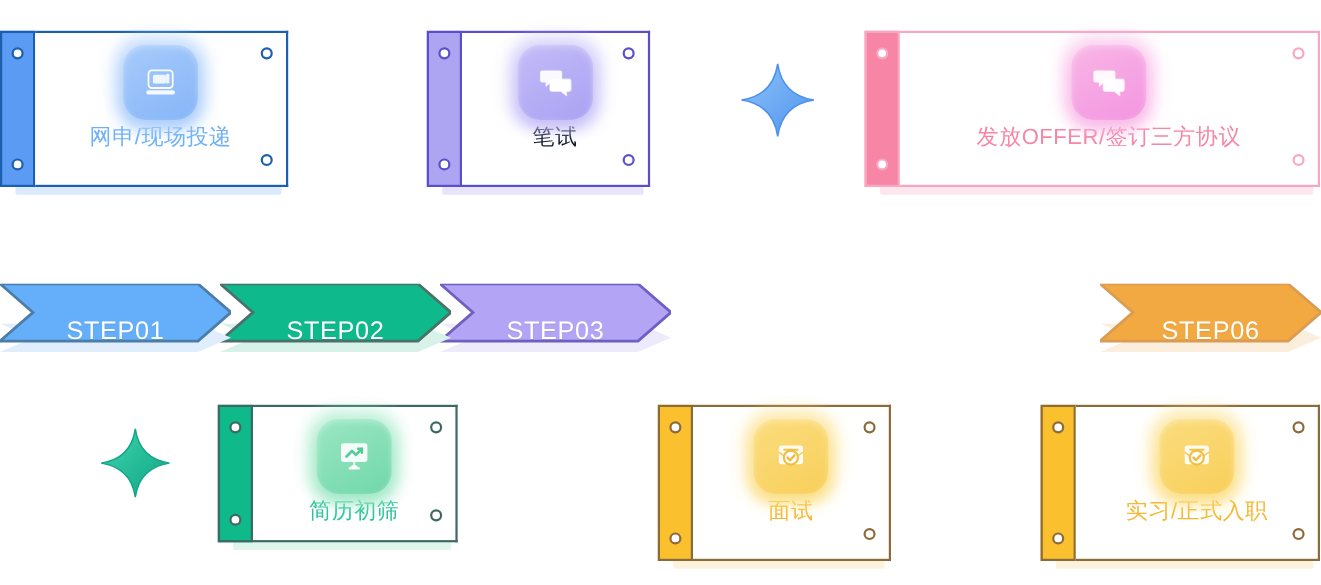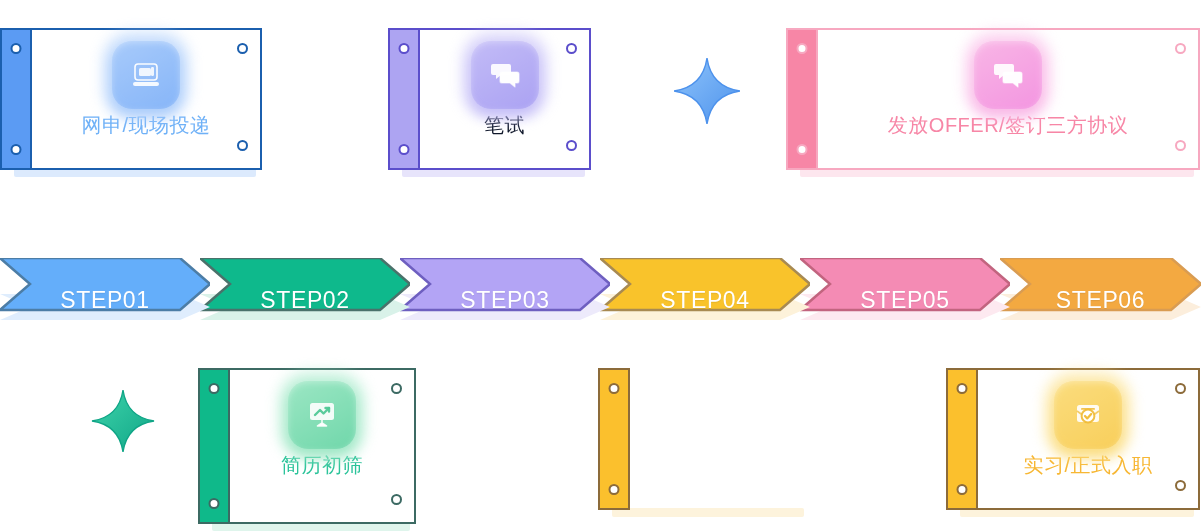--- a/index.html
+++ b/index.html
@@ -194,21 +194,21 @@
             <g fill="rgba(255,255,255,.92)" stroke="rgba(255,255,255,.95)" stroke-width="1.6" stroke-linejoin="round">
               <path d="M7 8h16a2 2 0 0 1 2 2v7a2 2 0 0 1-2 2h-8l-5 4v-4H7a2 2 0 0 1-2-2v-7a2 2 0 0 1 2-2z" fill="rgba(255,255,255,.92)" stroke="none"></path>
               <path d="M16 16h15a2 2 0 0 1 2 2v7a2 2 0 0 1-2 2h-2v4l-5-4h-8a2 2 0 0 1-2-2v-7a2 2 0 0 1 2-2z" fill="rgba(255,255,255,.98)" stroke="rgba(255,255,255,.6)" stroke-width="1.2"></path>
               <rect x="19" y="20" width="11" height="1.8" rx="0.9" fill="rgba(255,255,255,0)" stroke="none"></rect>
             </g>
           </svg>
         </div>
         <div class="card-label" style="color: rgb(247, 134, 166);">发放OFFER/签订三方协议</div>
       </div>
     </div>
-    <div class="card" style="left: 198px; top: 368px; width: 218px; height: 156px; border-radius: 16px;">
+    <div class="card" style="left: 198px; top: 368px; width: 218px; height: 125px; border-radius: 16px;">
       <div class="card-shadow" style="width: 198px; background: rgb(223, 245, 236);"></div>
       <div class="spine" style="background: rgb(15, 185, 138); border-color: rgb(60, 106, 99);">
         <div class="hole top" style="border-color: rgb(60, 106, 99);"></div>
         <div class="hole bot" style="border-color: rgb(60, 106, 99);"></div>
       </div>
       <div class="card-body" style="border-color: rgb(60, 106, 99);">
         <div class="body-hole top" style="border-color: rgb(60, 106, 99);"></div>
         <div class="body-hole bot" style="border-color: rgb(60, 106, 99);"></div>
         <div class="icon-tile" style="background: linear-gradient(150deg, rgb(156, 231, 196) 0%, rgb(59, 196, 140) 100%); box-shadow: rgba(255, 255, 255, 0.65) 0px 2px 6px inset, rgb(156, 231, 196) 0px 6px 14px;">
           <div class="glow" style="background: rgb(156, 231, 196);"></div>
@@ -222,20 +222,37 @@
           </svg>
         </div>
         <div class="card-label" style="color: rgb(43, 195, 154);">简历初筛</div>
       </div>
     </div>
     <div class="card" style="left: 598px; top: 368px; width: 212px; height: 142px;">
       <div class="card-shadow" style="width: 192px; background: rgb(253, 243, 220);"></div>
       <div class="spine" style="background: rgb(251, 192, 45); border-color: rgb(140, 107, 58);">
         <div class="hole top" style="border-color: rgb(140, 107, 58);"></div>
         <div class="hole bot" style="border-color: rgb(140, 107, 58);"></div>
+      </div>
+      <div class="card-body" style="border-color: rgb(140, 107, 58);">
+        <div class="body-hole top" style="border-color: rgb(140, 107, 58);"></div>
+        <div class="body-hole bot" style="border-color: rgb(140, 107, 58);"></div>
+        <div class="icon-tile" style="background: linear-gradient(150deg, rgb(251, 221, 126) 0%, rgb(245, 190, 49) 100%); box-shadow: rgba(255, 255, 255, 0.65) 0px 2px 6px inset, rgb(251, 221, 126) 0px 6px 14px;">
+          <div class="glow" style="background: rgb(251, 221, 126);"></div>
+          <svg width="38" height="38" viewBox="0 0 38 38">
+            <g fill="rgba(255,255,255,.92)" stroke="rgba(255,255,255,.95)" stroke-width="1.6" stroke-linejoin="round">
+              <rect x="8" y="9" width="22" height="17" rx="2.5" fill="rgba(255,255,255,.9)" stroke="none"></rect>
+              <rect x="12" y="12" width="14" height="1.8" rx="0.9" fill="rgba(240,185,50,.85)" stroke="none"></rect>
+              <path d="M8 15l11 8 11-8" fill="none" stroke="rgba(240,185,50,.7)" stroke-width="1.6"></path>
+              <circle cx="19" cy="20" r="6.4" fill="rgba(255,255,255,.95)" stroke="rgba(240,185,50,.9)" stroke-width="2"></circle>
+              <path d="M16 20l2.2 2.4L22.2 18" fill="none" stroke="rgba(240,185,50,.95)" stroke-width="2.2" stroke-linecap="round"></path>
+            </g>
+          </svg>
+        </div>
+        <div class="card-label" style="color: rgb(247, 183, 51);">面试</div>
       </div>
     </div>
     <div class="card" style="left: 946px; top: 368px; width: 254px; height: 142px;">
       <div class="card-shadow" style="width: 234px; background: rgb(253, 243, 220);"></div>
       <div class="spine" style="background: rgb(251, 192, 45); border-color: rgb(140, 107, 58);">
         <div class="hole top" style="border-color: rgb(140, 107, 58);"></div>
         <div class="hole bot" style="border-color: rgb(140, 107, 58);"></div>
       </div>
       <div class="card-body" style="border-color: rgb(140, 107, 58);">
         <div class="body-hole top" style="border-color: rgb(140, 107, 58);"></div>
@@ -294,38 +311,20 @@
       </div>
       <div class="step" style="left: 400px; width: 210px; z-index: 18;">
         <div class="tint" style="width: 210px;"><svg width="210" height="26" viewBox="0 0 210 26" preserveAspectRatio="none">
             <polygon points="0,0 180,0 210,13 180,26 0,26 30,13" fill="#EDEAFB"></polygon>
           </svg></div>
         <div class="shp"><svg width="210" height="56" viewBox="0 0 210 56">
             <polygon points="0,0 180,0 210,26 180,52 0,52 30,26" fill="#B3A4F5" stroke="#6E5FC0" stroke-width="2.5" stroke-linejoin="miter"></polygon>
           </svg></div>
         <span class="lbl">STEP03</span>
       </div>
-      <div class="step" style="left: 600px; width: 210px; z-index: 17;">
-        <div class="tint" style="width: 210px;"><svg width="210" height="26" viewBox="0 0 210 26" preserveAspectRatio="none">
-            <polygon points="0,0 180,0 210,13 180,26 0,26 30,13" fill="#FDF2DA"></polygon>
-          </svg></div>
-        <div class="shp"><svg width="210" height="56" viewBox="0 0 210 56">
-            <polygon points="0,0 180,0 210,26 180,52 0,52 30,26" fill="#F9C32B" stroke="#A88A52" stroke-width="2.5" stroke-linejoin="miter"></polygon>
-          </svg></div>
-        <span class="lbl">STEP04</span>
-      </div>
-      <div class="step" style="left: 800px; width: 210px; z-index: 16;">
-        <div class="tint" style="width: 210px;"><svg width="210" height="26" viewBox="0 0 210 26" preserveAspectRatio="none">
-            <polygon points="0,0 180,0 210,13 180,26 0,26 30,13" fill="#FDE9F0"></polygon>
-          </svg></div>
-        <div class="shp"><svg width="210" height="56" viewBox="0 0 210 56">
-            <polygon points="0,0 180,0 210,26 180,52 0,52 30,26" fill="#F48BB4" stroke="#C2647F" stroke-width="2.5" stroke-linejoin="miter"></polygon>
-          </svg></div>
-        <span class="lbl">STEP05</span>
-      </div>
       <div class="step" style="left: 1000px; width: 201px; z-index: 15;">
         <div class="tint" style="width: 201px;"><svg width="201" height="26" viewBox="0 0 201 26" preserveAspectRatio="none">
             <polygon points="0,0 171,0 201,13 171,26 0,26 30,13" fill="#FCEEDC"></polygon>
           </svg></div>
         <div class="shp"><svg width="201" height="56" viewBox="0 0 201 56">
             <polygon points="0,0 171,0 201,26 171,52 0,52 30,26" fill="#F3A941" stroke="#D99C52" stroke-width="2.5" stroke-linejoin="miter"></polygon>
           </svg></div>
         <span class="lbl">STEP06</span>
       </div>
     </div>

